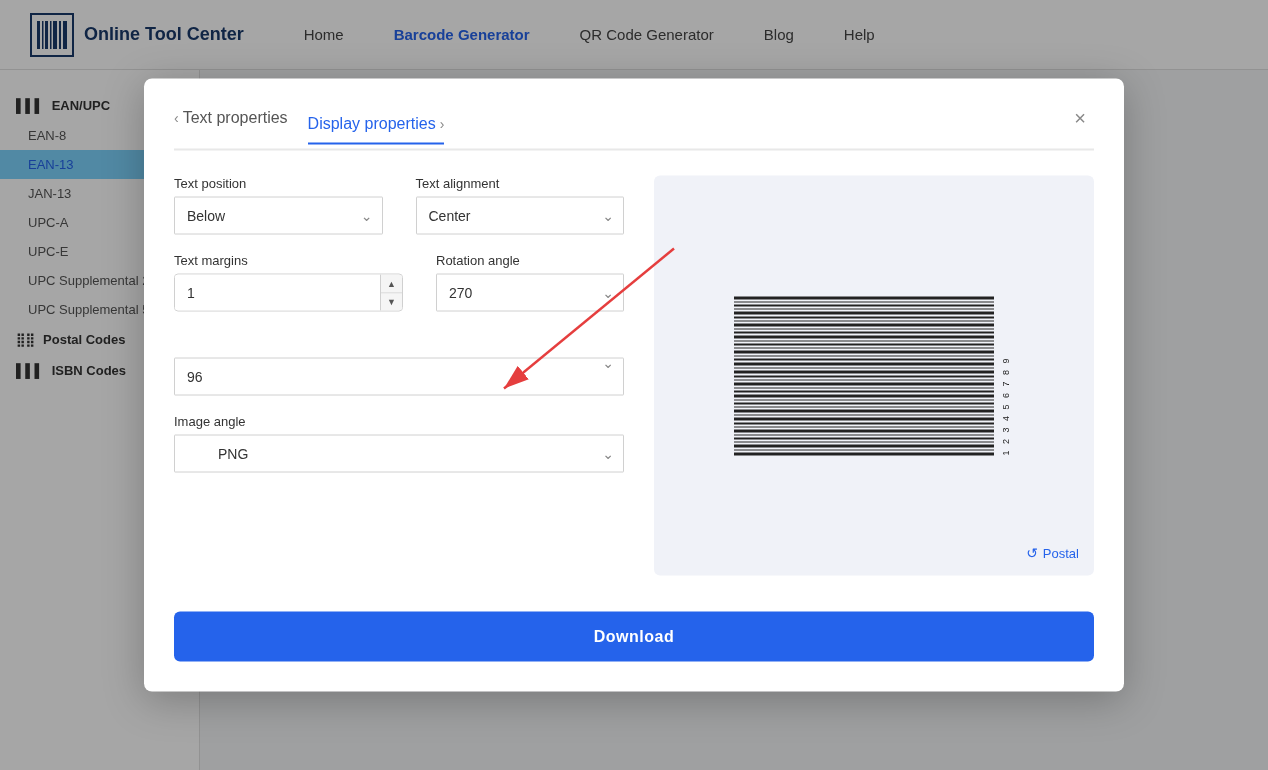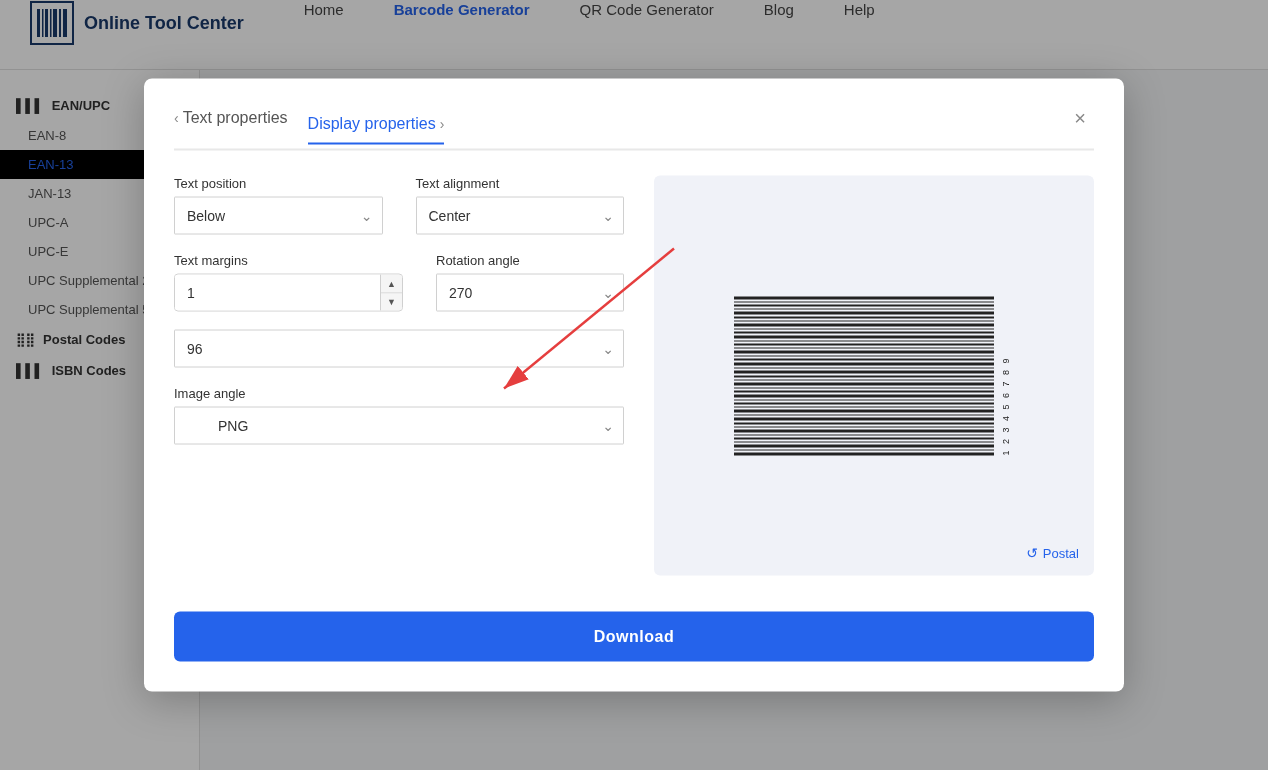--- a/index.html
+++ b/index.html
@@ -18,21 +18,21 @@
       top: 0; left: 0;
       width: 100%; height: 100%;
       background: #f5f6f8;
     }
 
     
     .header {
       background: white;
       height: 70px;
       display: flex;
-      align-items: flex-start;
+      align-items: center;
       padding: 1px 30px;
       border-bottom: 1px solid #e0e0e0;
     }
     .logo {
       display: flex;
       align-items: center;
       gap: 10px;
       margin-right: 60px;
     }
     .logo-icon {
@@ -86,21 +86,21 @@
       gap: 8px;
     }
     .sidebar-item {
       font-size: 13px;
       color: #555;
       padding: 7px 16px 7px 28px;
       cursor: pointer;
     }
     .sidebar-item.active {
       color: #2563eb;
-      background: #000000;
+      background: #7dd3fc;
     }
 
     
     .content {
       flex: 1;
       padding: 20px 30px;
     }
     .breadcrumb {
       font-size: 13px;
       color: #777;
@@ -446,21 +446,21 @@
                 <option>180</option>
                 <option selected="">270</option>
               </select>
             </div>
           </div>
         </div>
 
         <div class="form-row">
           <div class="form-group" style="flex: 0 0 100%;">
             <div class="select-wrapper">
-              <select style="width:100%;">
+              <select style="width:100%;margin-top:28px;">
                 <option>72</option>
                 <option selected="">96</option>
                 <option>150</option>
                 <option>300</option>
               </select>
             </div>
           </div>
         </div>
 
         <div class="form-row">

